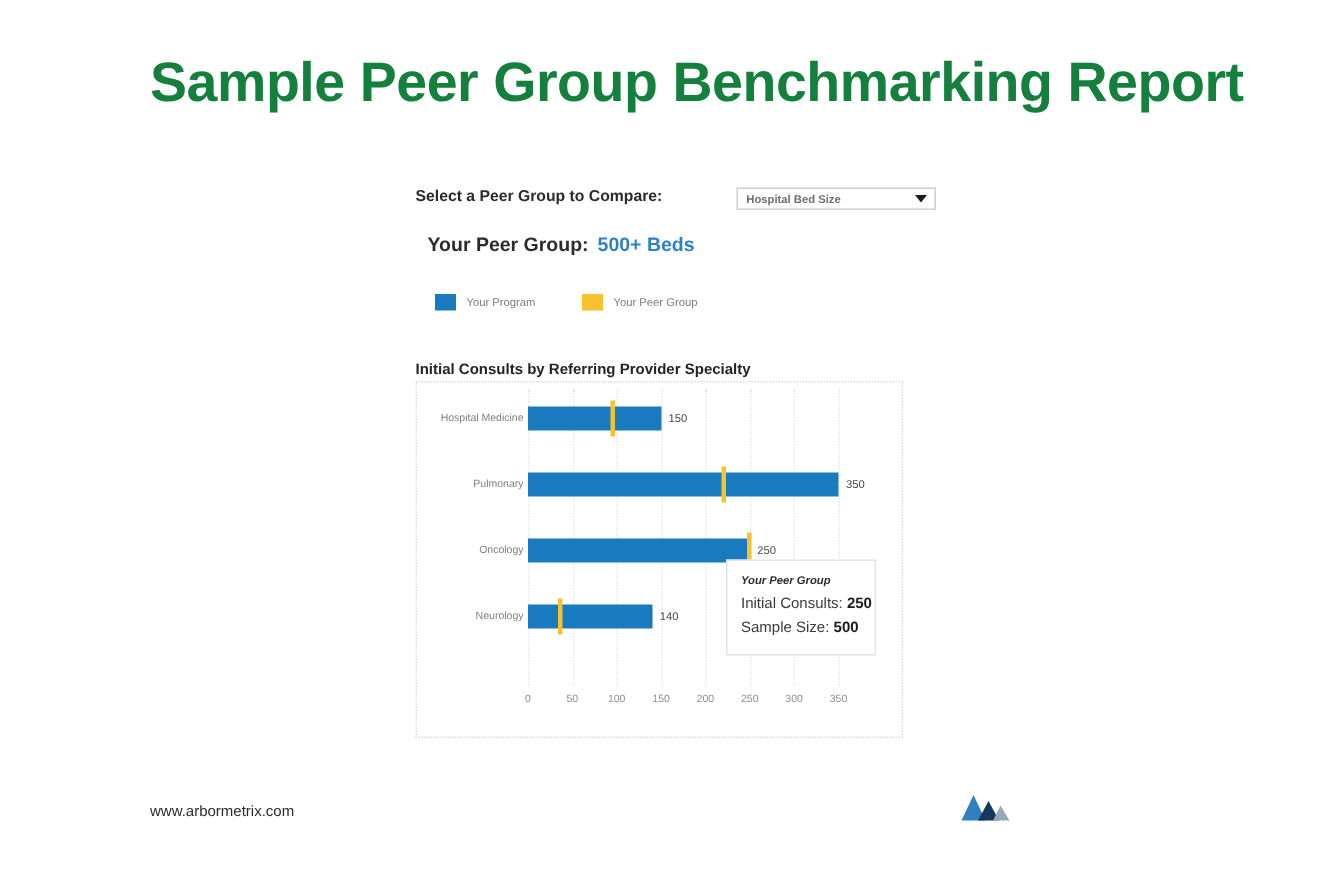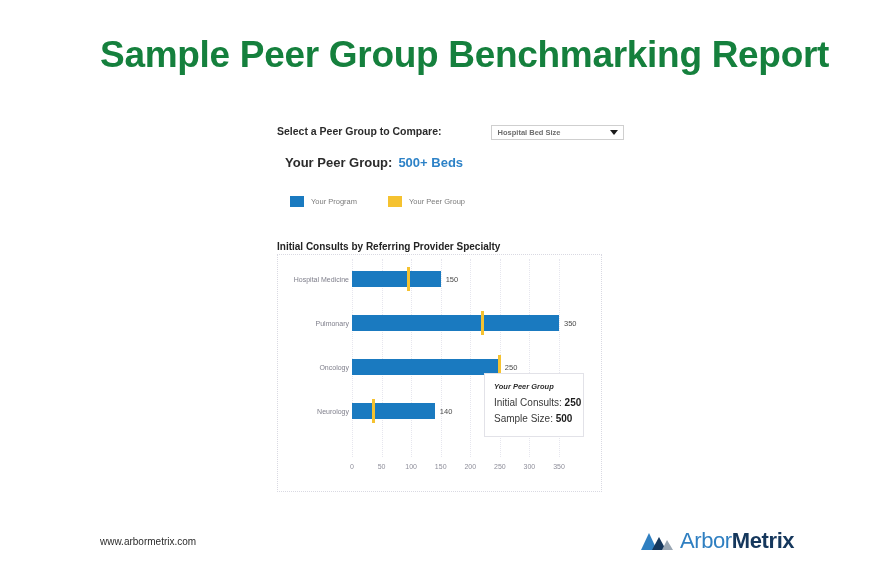--- a/index.html
+++ b/index.html
@@ -363,16 +363,13 @@
 </div>
 
 <div id="footer-url">www.arbormetrix.com</div>
 
 <div id="brand-logo">
   <svg id="brand-mark" width="34" height="20" viewBox="0 0 34 20">
     <path d="M1 19 L9 2 L17 19 Z" fill="#2f7fc1"></path>
     <path d="M12 19 L19 6 L26 19 Z" fill="#15375c"></path>
     <path d="M22 19 L27 9 L33 19 Z" fill="#9aa7b4"></path>
   </svg>
-  <span id="brand-text">
-    <span id="brand-arbor">Arbor</span><span id="brand-metrix">Metrix</span>
-  </span>
 </div>
 
 </body></html>

